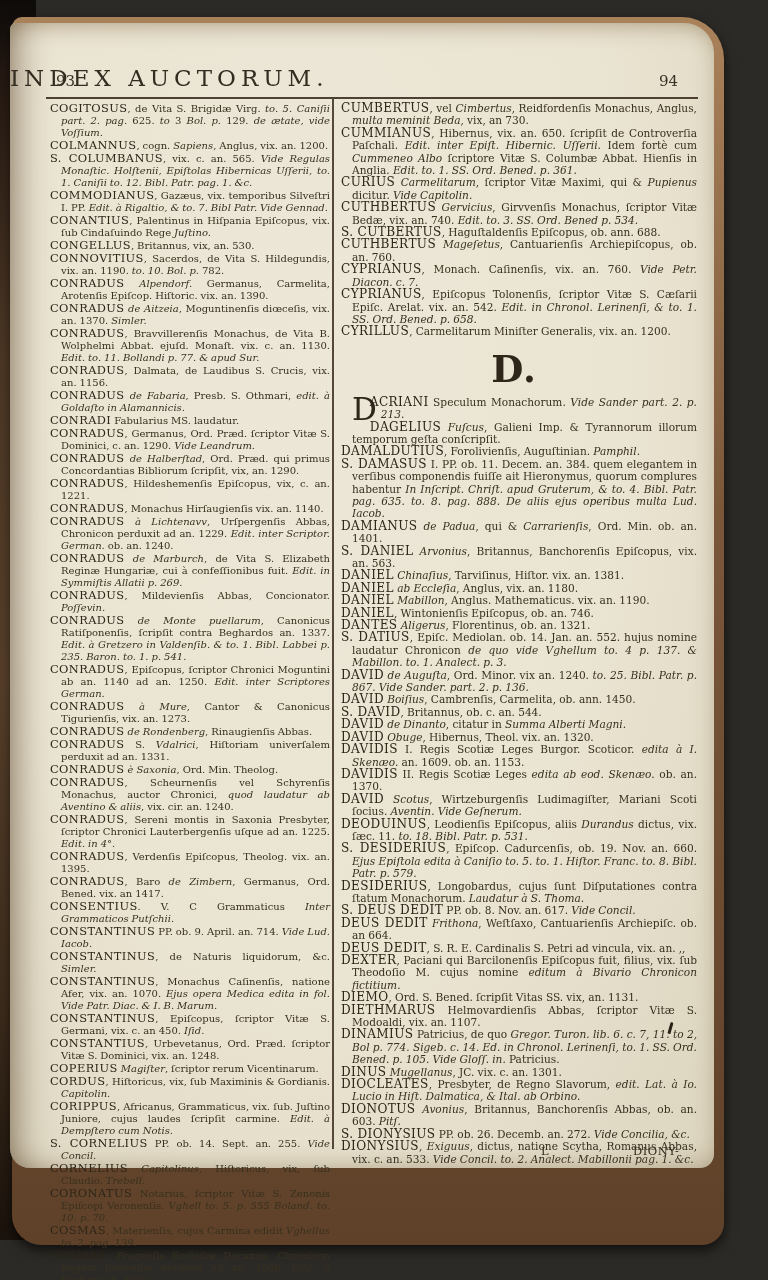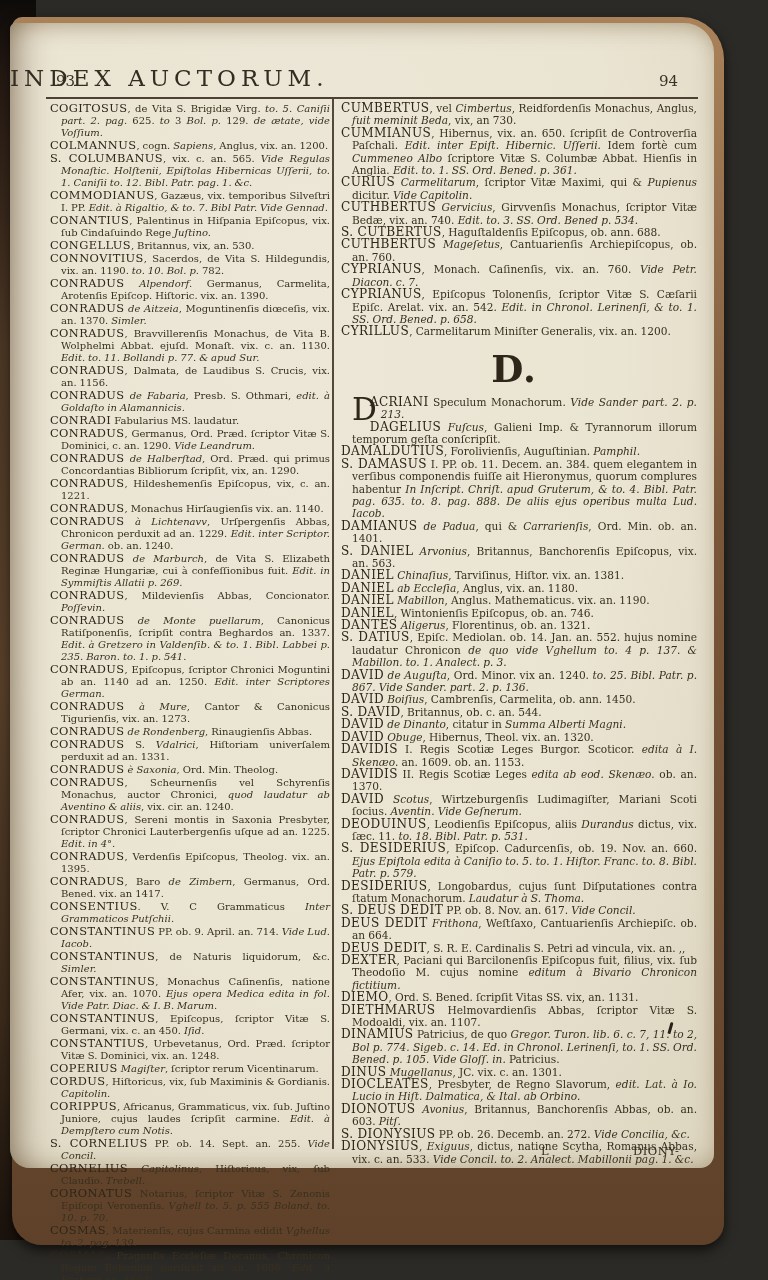--- a/index.html
+++ b/index.html
@@ -94,21 +94,21 @@
       <p class="entry"><span class="hw">COPERIUS</span> <i>Magiſter</i>, ſcriptor rerum Vicentinarum.</p>
       <p class="entry"><span class="hw">CORDUS</span>, Hiſtoricus, vix, ſub Maximinis &amp; Gordianis. <i>Capitolin.</i></p>
       <p class="entry"><span class="hw">CORIPPUS</span>, Africanus, Grammaticus, vix. ſub. Juſtino Juniore, cujus laudes ſcripſit carmine. <i>Edit. à Dempſtero cum Notis.</i></p>
       <p class="entry"><span class="hw">S. CORNELIUS</span> PP. ob. 14. Sept. an. 255. <i>Vide Concil.</i></p>
       <p class="entry"><span class="hw">CORNELIUS</span> <i>Capitolinus</i>, Hiſtoricus, vix, ſub Claudio. <i>Trebell.</i></p>
       <p class="entry"><span class="hw">CORONATUS</span> Notarius, ſcriptor Vitæ S. Zenonis Epiſcopi Veronenſis. <i>Vghell to. 5. p. 555 Boland. to. 10. p. 70.</i></p>
       <p class="entry"><span class="hw">COSMAS</span>, Materienſis, cujus Carmina edidit <i>Vghellus to. 2. pag. 139.</i></p>
       <p class="entry"><span class="hw">COSMAS</span>, Pragenſis Eccleſiæ Decanus, Chronicon Regum Bohemiæ perduxit ad an. 1086. <i>Edit. à Frehero an. 1602.</i></p>
     </div>
   <div class="col col-right" id="col-right">
-      <p class="entry"><span class="hw">CUMBERTUS</span>, vel <i>Cimbertus</i>, Reidfordenſis Monachus, Anglus, <i>fuit meminit Beda</i>, vix, an 730.</p>
+      <p class="entry"><span class="hw">CUMBERTUS</span>, vel <i>Cimbertus</i>, Reidfordenſis Monachus, Anglus, <i>multa meminit Beda</i>, vix, an 730.</p>
       <p class="entry"><span class="hw">CUMMIANUS</span>, Hibernus, vix. an. 650. ſcripſit de Controverſia Paſchali. <i>Edit. inter Epiſt. Hibernic. Uſſerii.</i> Idem fortè cum <i>Cummeneo Albo</i> ſcriptore Vitæ S. Columbæ Abbat. Hienſis in Anglia. <i>Edit. to. 1. SS. Ord. Bened. p. 361.</i></p>
       <p class="entry"><span class="hw">CURIUS</span> <i>Carmelitarum</i>, ſcriptor Vitæ Maximi, qui &amp; <i>Pupienus</i> dicitur. <i>Vide Capitolin.</i></p>
       <p class="entry"><span class="hw">CUTHBERTUS</span> <i>Gervicius</i>, Girvvenſis Monachus, ſcriptor Vitæ Bedæ, vix. an. 740. <i>Edit. to. 3. SS. Ord. Bened p. 534.</i></p>
       <p class="entry"><span class="hw">S. CUTBERTUS</span>, Haguſtaldenſis Epiſcopus, ob. ann. 688.</p>
       <p class="entry"><span class="hw">CUTHBERTUS</span> <i>Mageſetus</i>, Cantuarienſis Archiepiſcopus, ob. an. 760.</p>
       <p class="entry"><span class="hw">CYPRIANUS</span>, Monach. Caſinenſis, vix. an. 760. <i>Vide Petr. Diacon. c. 7.</i></p>
       <p class="entry"><span class="hw">CYPRIANUS</span>, Epiſcopus Tolonenſis, ſcriptor Vitæ S. Cæſarii Epiſc. Arelat. vix. an. 542. <i>Edit. in Chronol. Lerinenſi, &amp; to. 1. SS. Ord. Bened. p. 658.</i></p>
       <p class="entry"><span class="hw">CYRILLUS</span>, Carmelitarum Miniſter Generalis, vix. an. 1200.</p>
       <div class="section-letter">D.</div>
       <p class="entry"><span class="dropcap">D</span><span class="hw">ACRIANI</span> Speculum Monachorum. <i>Vide Sander part. 2. p. 213.</i></p>

